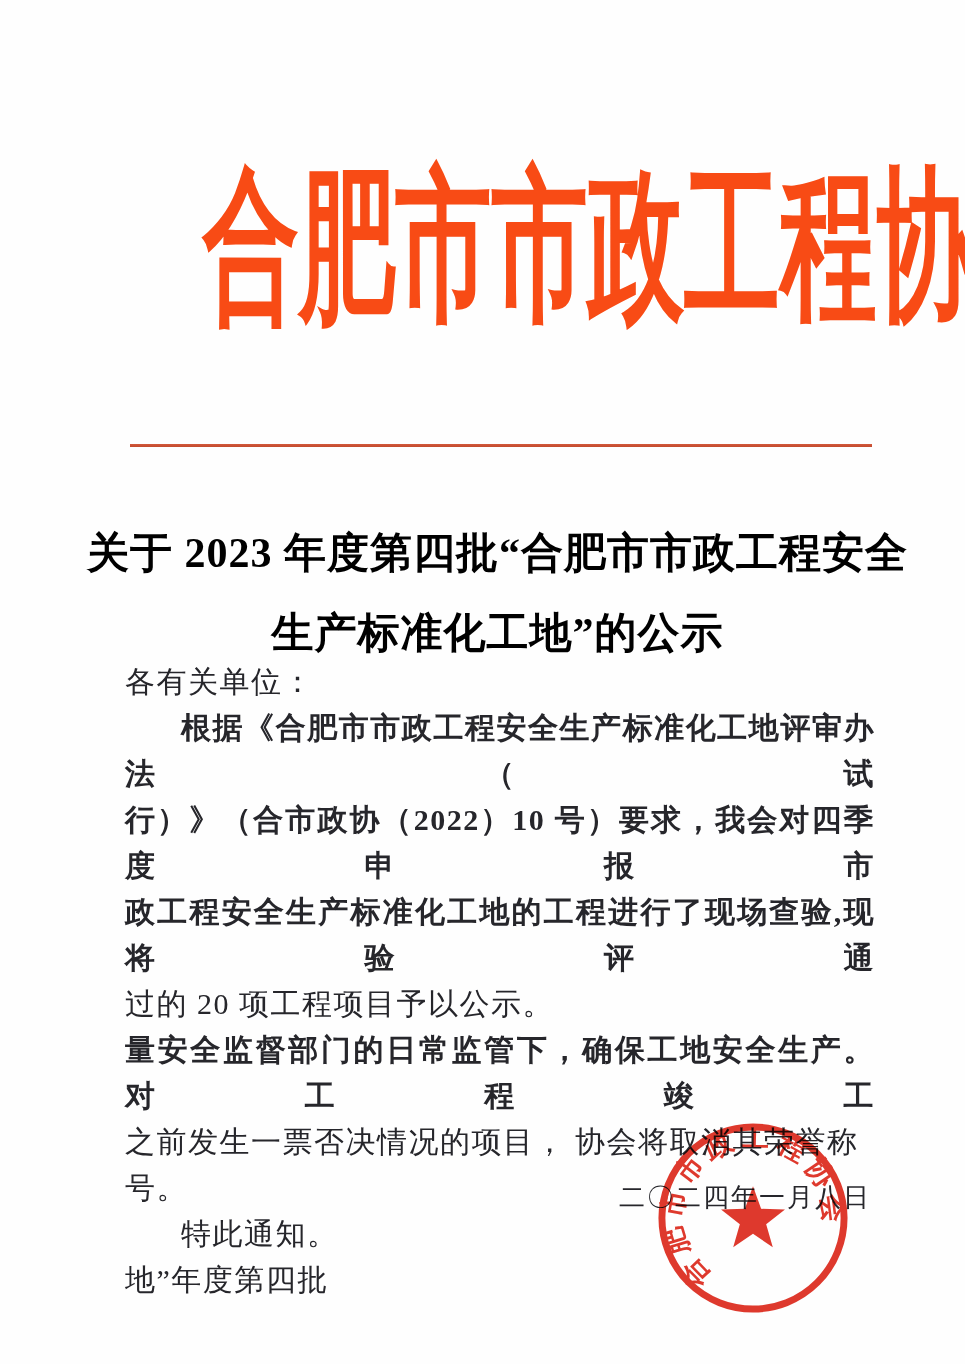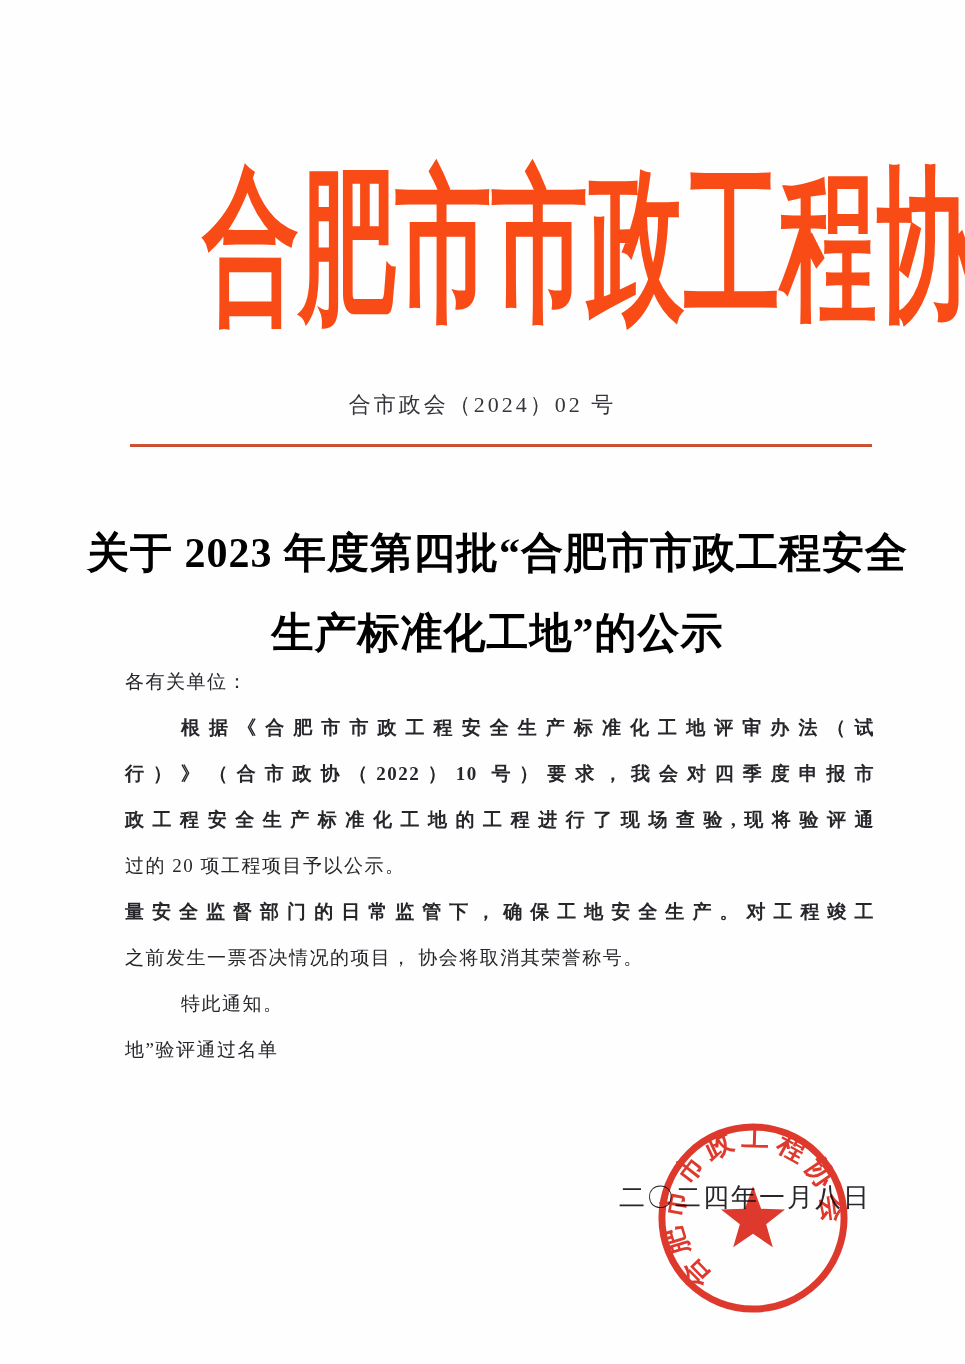--- a/index.html
+++ b/index.html
@@ -43,21 +43,21 @@
   .notice-title{
     position:absolute;top:498px;left:0;width:100%;margin:15px;
     text-align:center;
     font-size:42px;line-height:80px;
     font-weight:bold;color:#000000;
     letter-spacing:1px;
   }
   .notice-title .t-line{display:block;}
   .body-block{
     position:absolute;top:659px;left:125px;width:750px;
-    font-size:19px;line-height:46px;
+    font-size:30px;line-height:46px;
     letter-spacing:1.5px;
     color:var(--body-ink);
   }
   .bl{min-height:46px;}
   .bl.fill{text-align:justify;text-align-last:justify;font-weight:bold;}
   .bl.indent{text-indent:56px;}
   .date-line{
     position:absolute;top:1180px;left:0;width:100%;
     text-align:right;padding-right:94px;
     font-size:26px;letter-spacing:2px;
@@ -77,39 +77,38 @@
     font-family:"Liberation Serif","DejaVu Serif",serif;
   }
 </style>
 </head>
 <body>
 
 <div class="page">
 
   <div class="org-title">合肥市市政工程协会</div>
 
-  <div class="doc-number">合市政会（2024）02 号</div>
 
   <div class="red-rule"></div>
 
   <h1 class="notice-title">
     <span class="t-line">关于 2023 年度第四批“合肥市市政工程安全</span>
     <span class="t-line">生产标准化工地”的公示</span>
   </h1>
 
   <div class="body-block">
     <div class="bl">各有关单位：</div>
     <div class="bl indent fill">根据《合肥市市政工程安全生产标准化工地评审办法（试</div>
     <div class="bl fill">行）》（合市政协（2022）10 号）要求，我会对四季度申报市</div>
     <div class="bl fill">政工程安全生产标准化工地的工程进行了现场查验,现将验评通</div>
     <div class="bl">过的 20 项工程项目予以公示。</div>
     <div class="bl fill">量安全监督部门的日常监管下，确保工地安全生产。对工程竣工</div>
     <div class="bl">之前发生一票否决情况的项目， 协会将取消其荣誉称号。</div>
     <div class="bl indent">特此通知。</div>
-    <div class="bl">地”验评通过名单</div>
+    <div class="bl">地”年度第四批</div>
   </div>
 
   <div class="date-line">二〇二四年一月八日</div>
 
   <svg class="seal" viewBox="0 0 200 200" xmlns="http://www.w3.org/2000/svg">
     <circle class="seal-ring" cx="100" cy="100" r="92"></circle>
     <polygon class="seal-star" points="100,68 108.2,90.7 132.3,91.5 113.3,106.3 120,129.5 100,116 80,129.5 86.7,106.3 67.7,91.5 91.8,90.7"></polygon>
     <path id="sealArc" d="M 58.7 159 A 72 72 0 1 1 141.3 159" fill="none"></path>
     <text class="seal-text">
       <textPath href="#sealArc" startOffset="0" textLength="300" lengthAdjust="spacing">合肥市市政工程协会</textPath>

